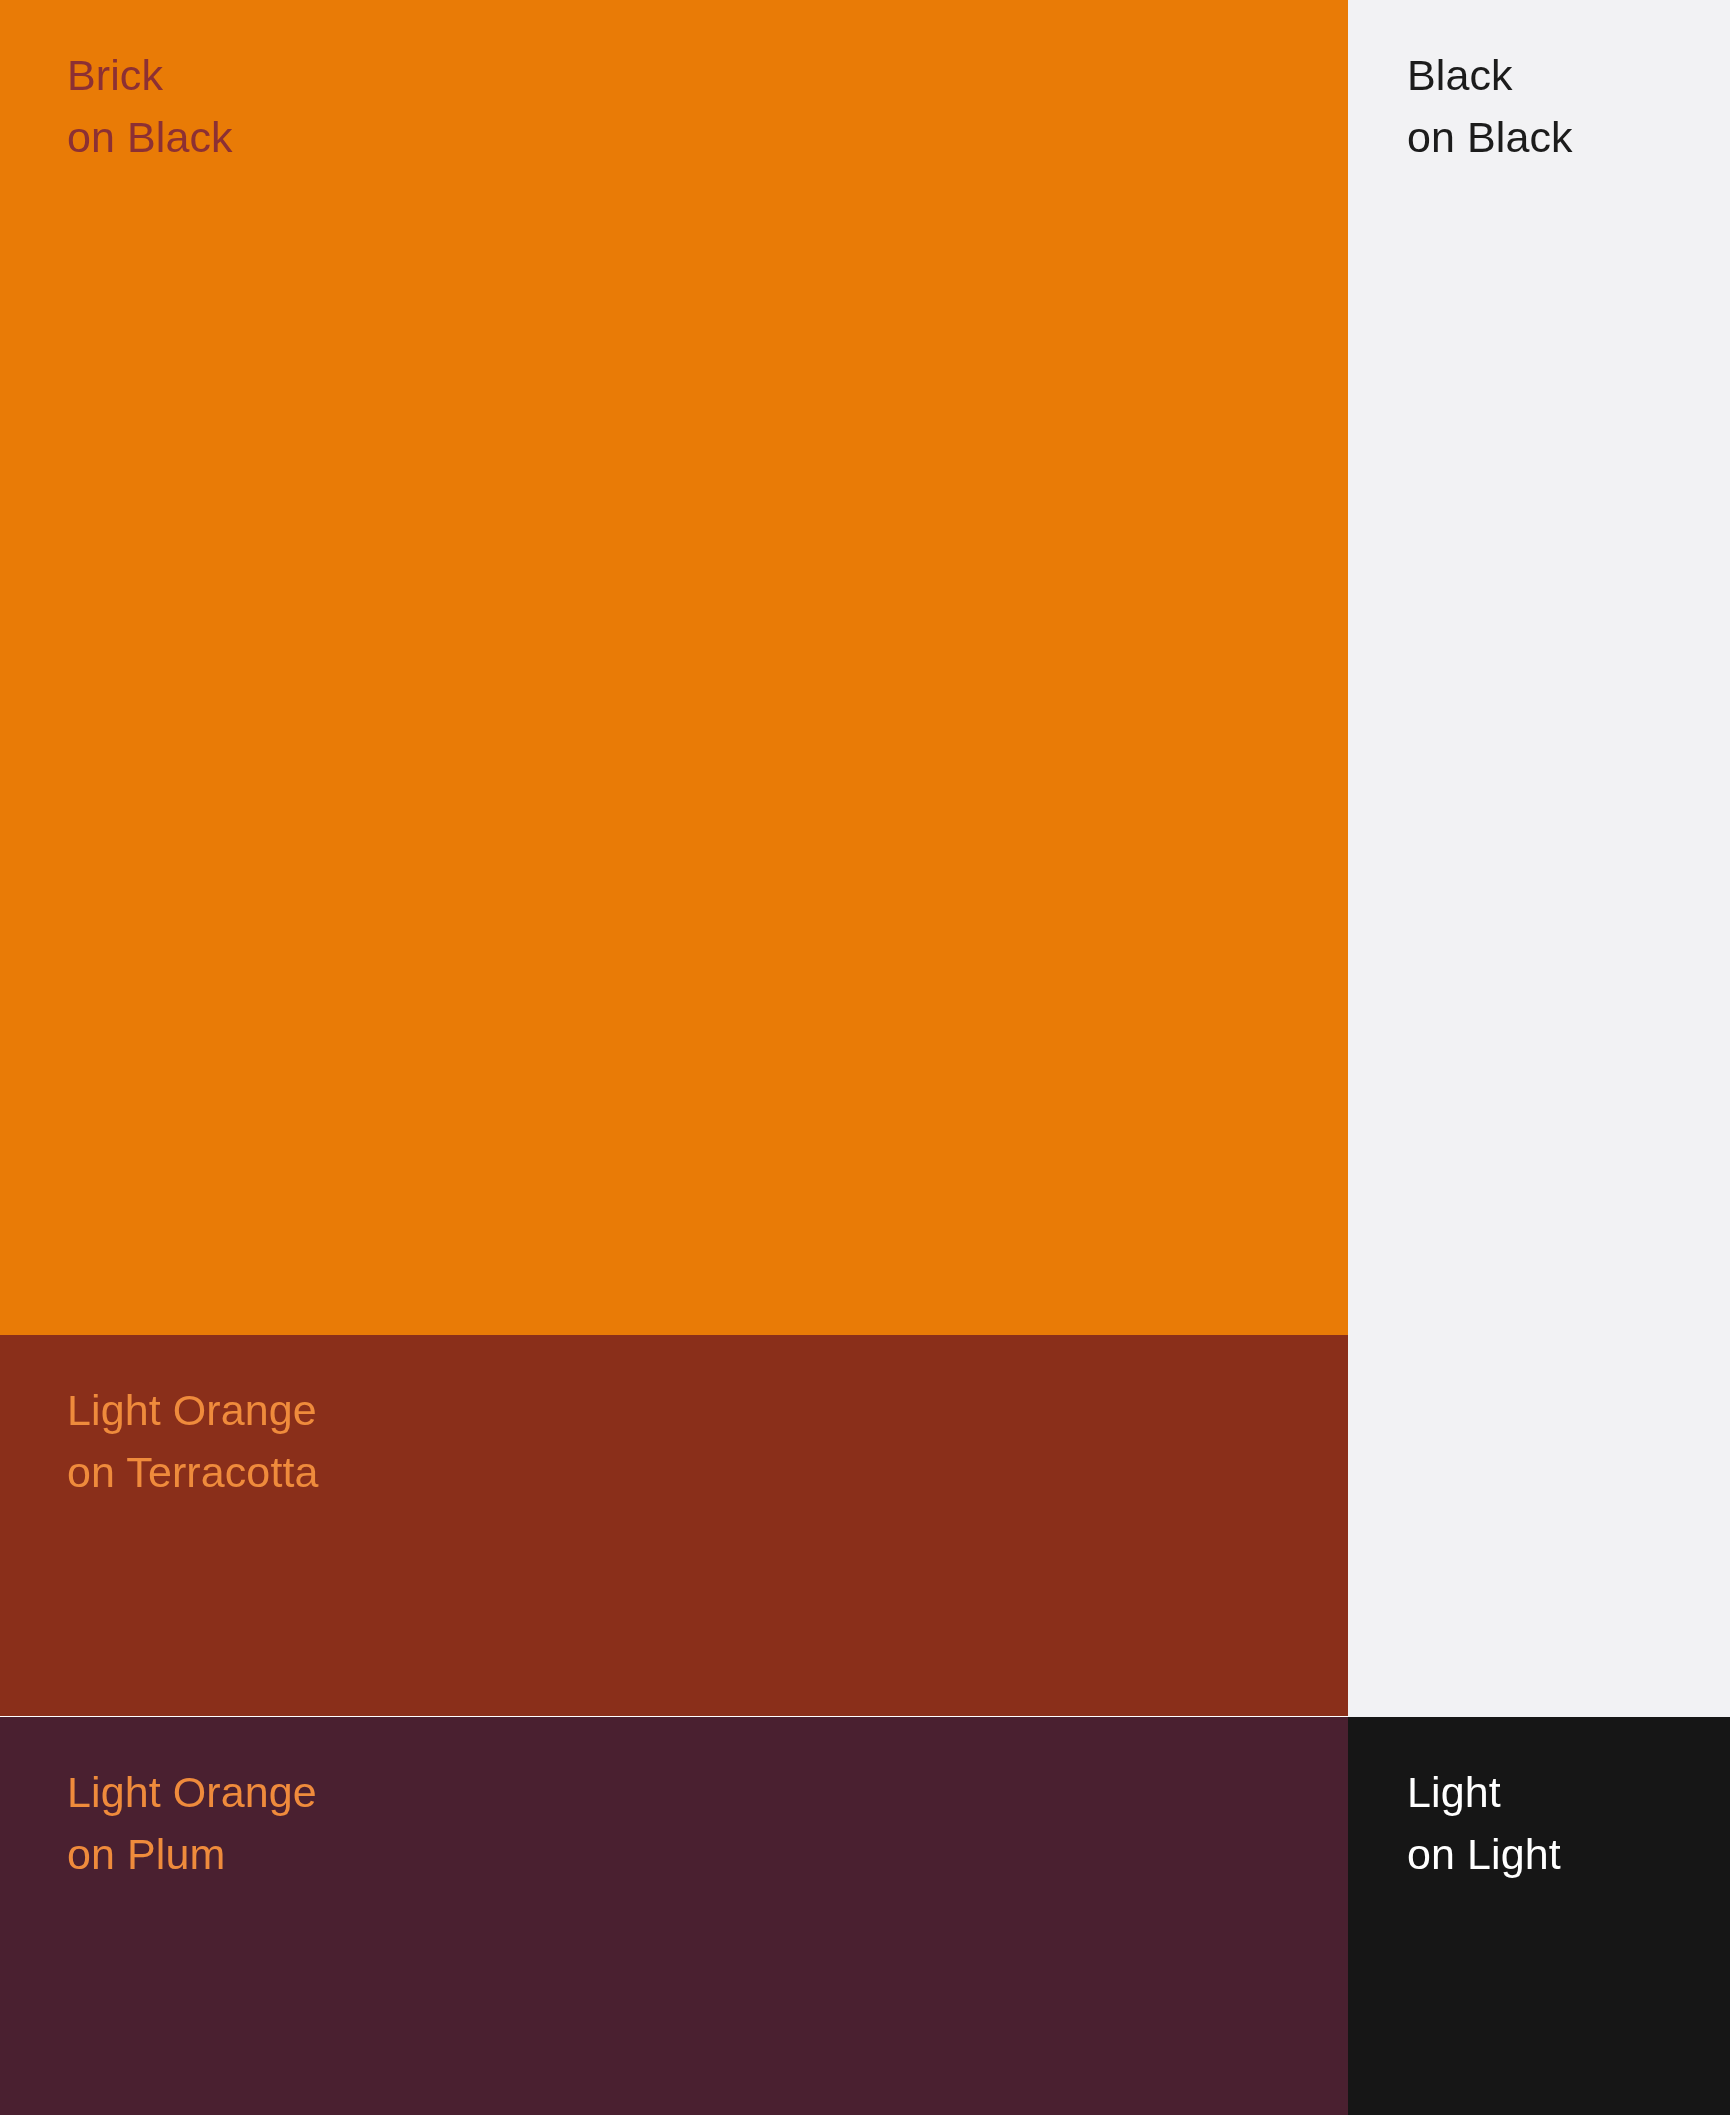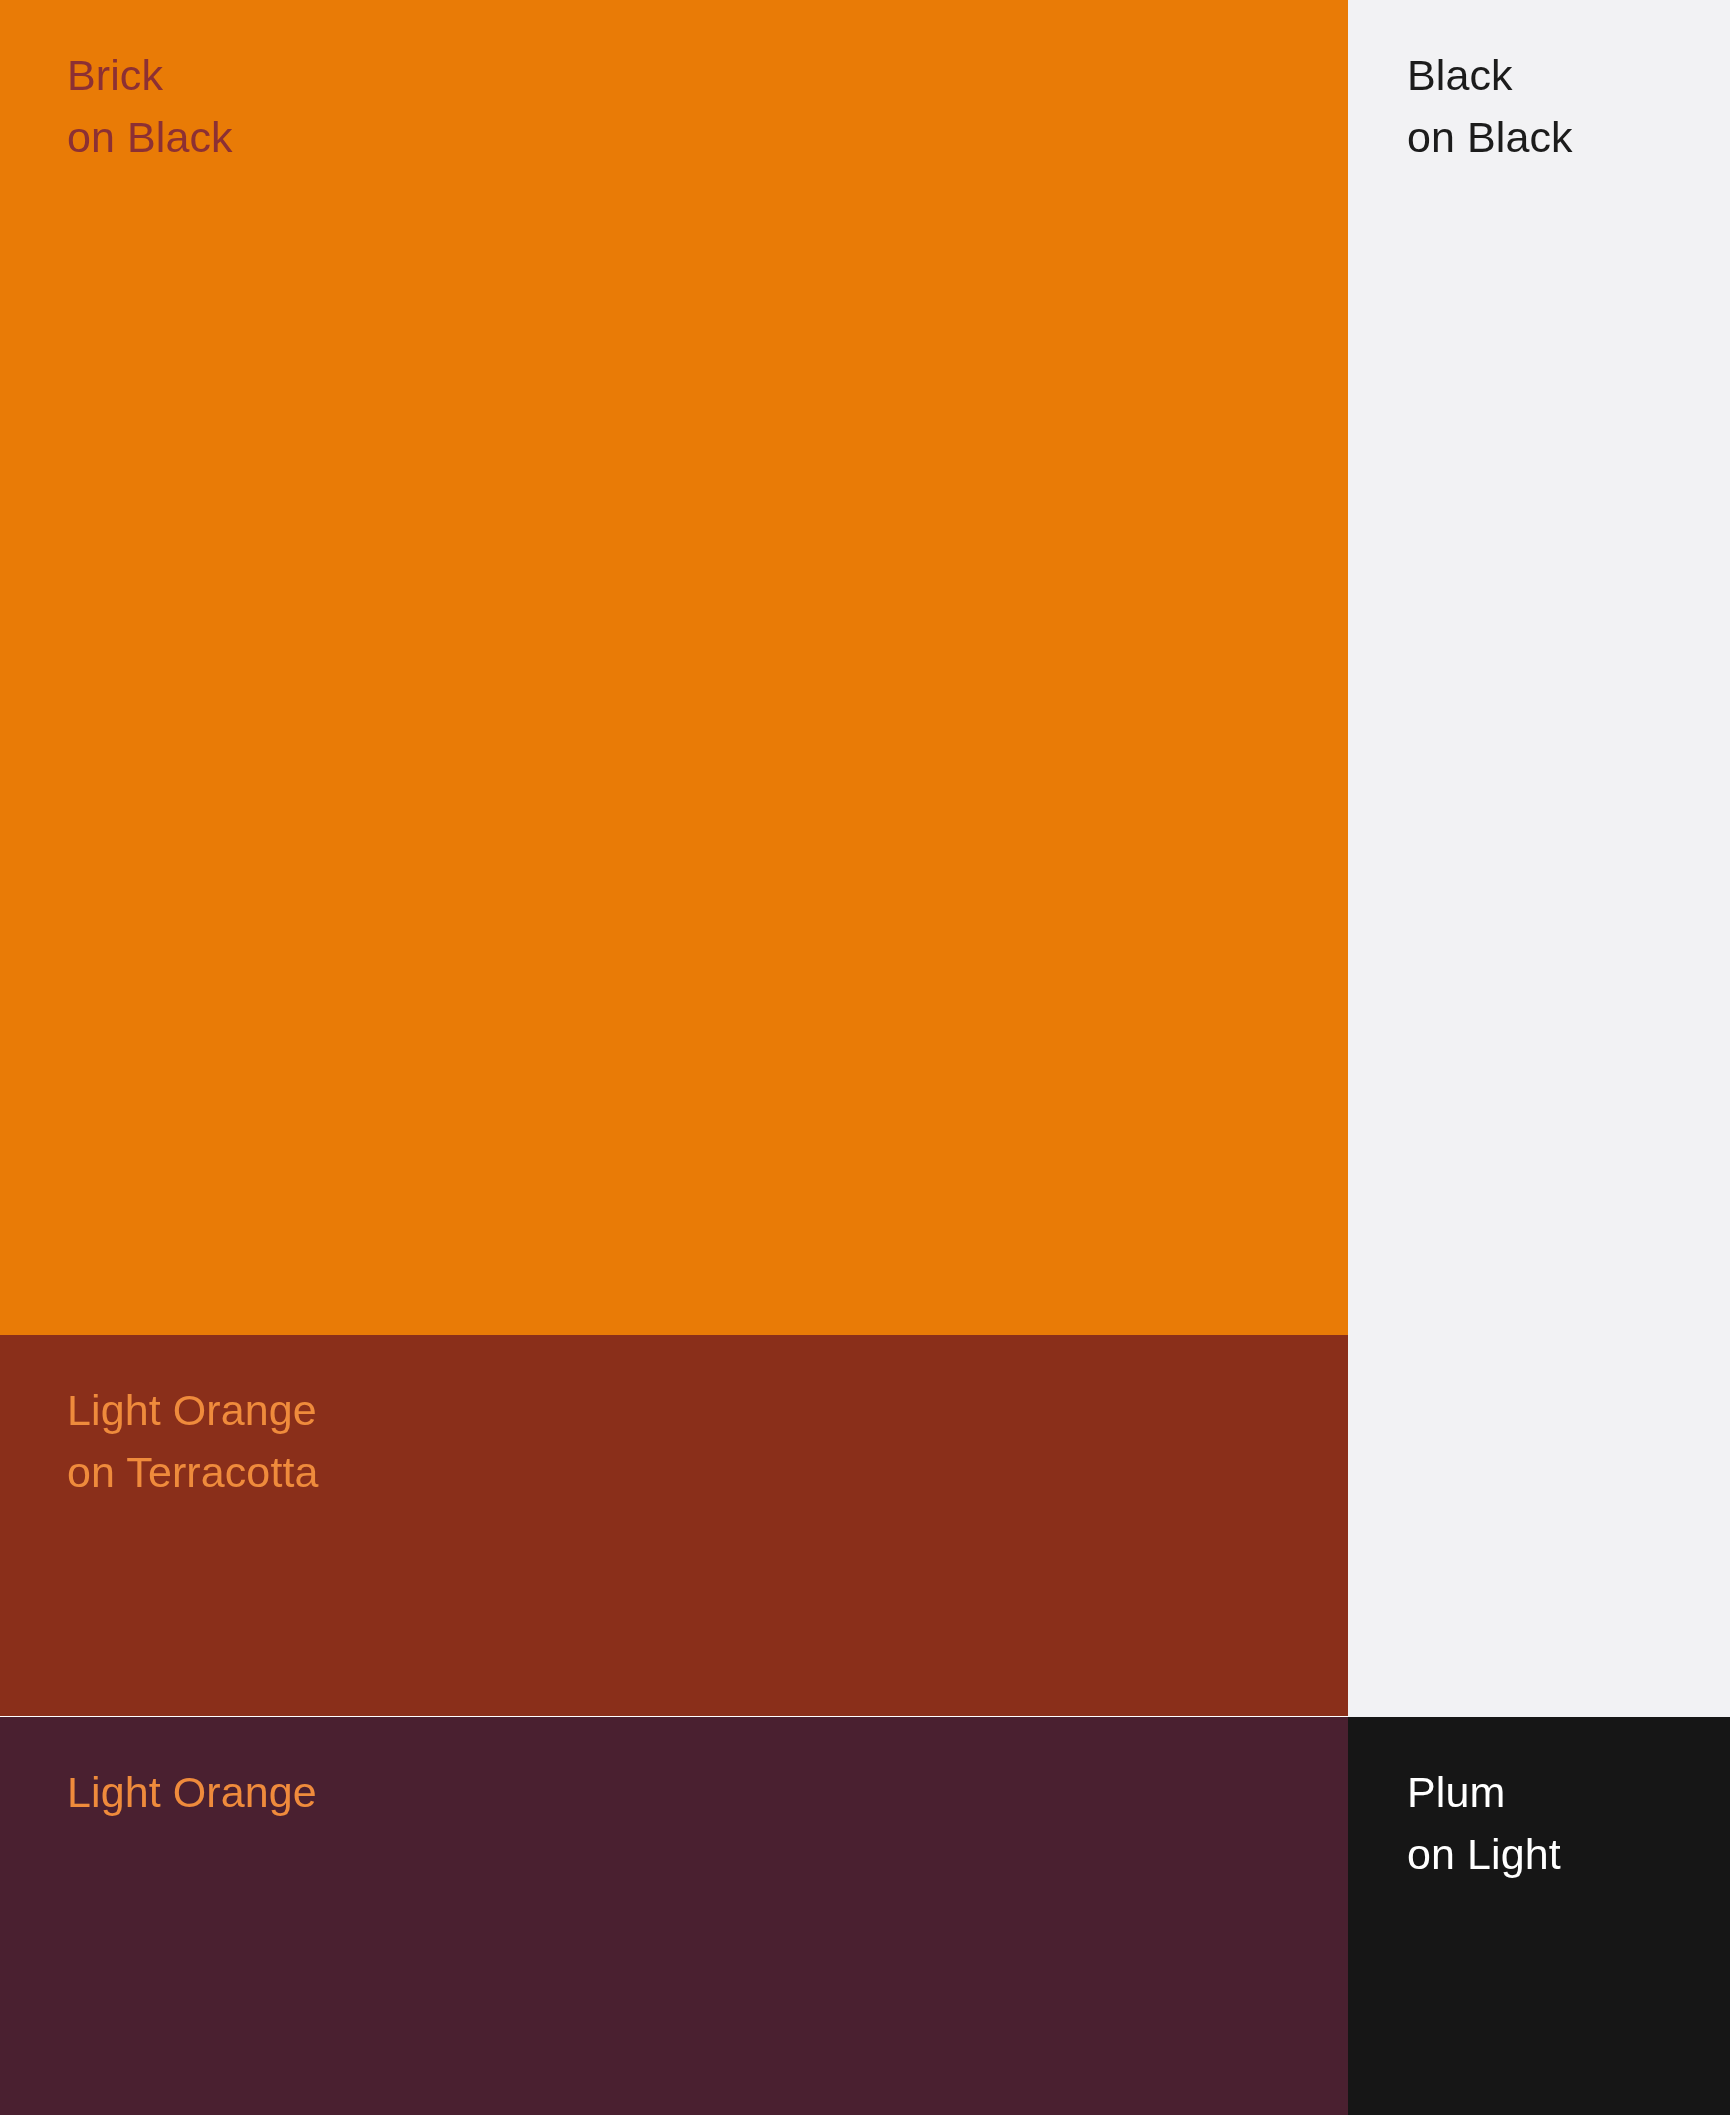--- a/index.html
+++ b/index.html
@@ -97,31 +97,32 @@
   <div class="swatch col-left" id="swatch-terracotta" style="background-color: rgb(138, 47, 26);">
     <div class="swatch-label" style="color: rgb(239, 139, 60);">
       <span class="line">Light Orange</span>
       <span class="line">on Terracotta</span>
     </div>
   </div>
 
   <div class="swatch col-left" id="swatch-plum" style="background-color: rgb(74, 32, 48);">
     <div class="swatch-label" style="color: rgb(239, 139, 60);">
       <span class="line">Light Orange</span>
+      <span class="line">on Plum</span>
     </div>
   </div>
 
   <div class="swatch col-right" id="swatch-white" style="background-color: rgb(242, 242, 244);">
     <div class="swatch-label" style="color: rgb(28, 28, 28);">
       <span class="line">Black</span>
       <span class="line">on Black</span>
     </div>
   </div>
 
   <div class="swatch col-right" id="swatch-black" style="background-color: rgb(22, 22, 22);">
     <div class="swatch-label" style="color: rgb(255, 255, 255);">
-      <span class="line">Plum</span>
+      <span class="line">Light</span>
       <span class="line">on Light</span>
     </div>
   </div>
 
 </div>
 
 
 </body></html>

